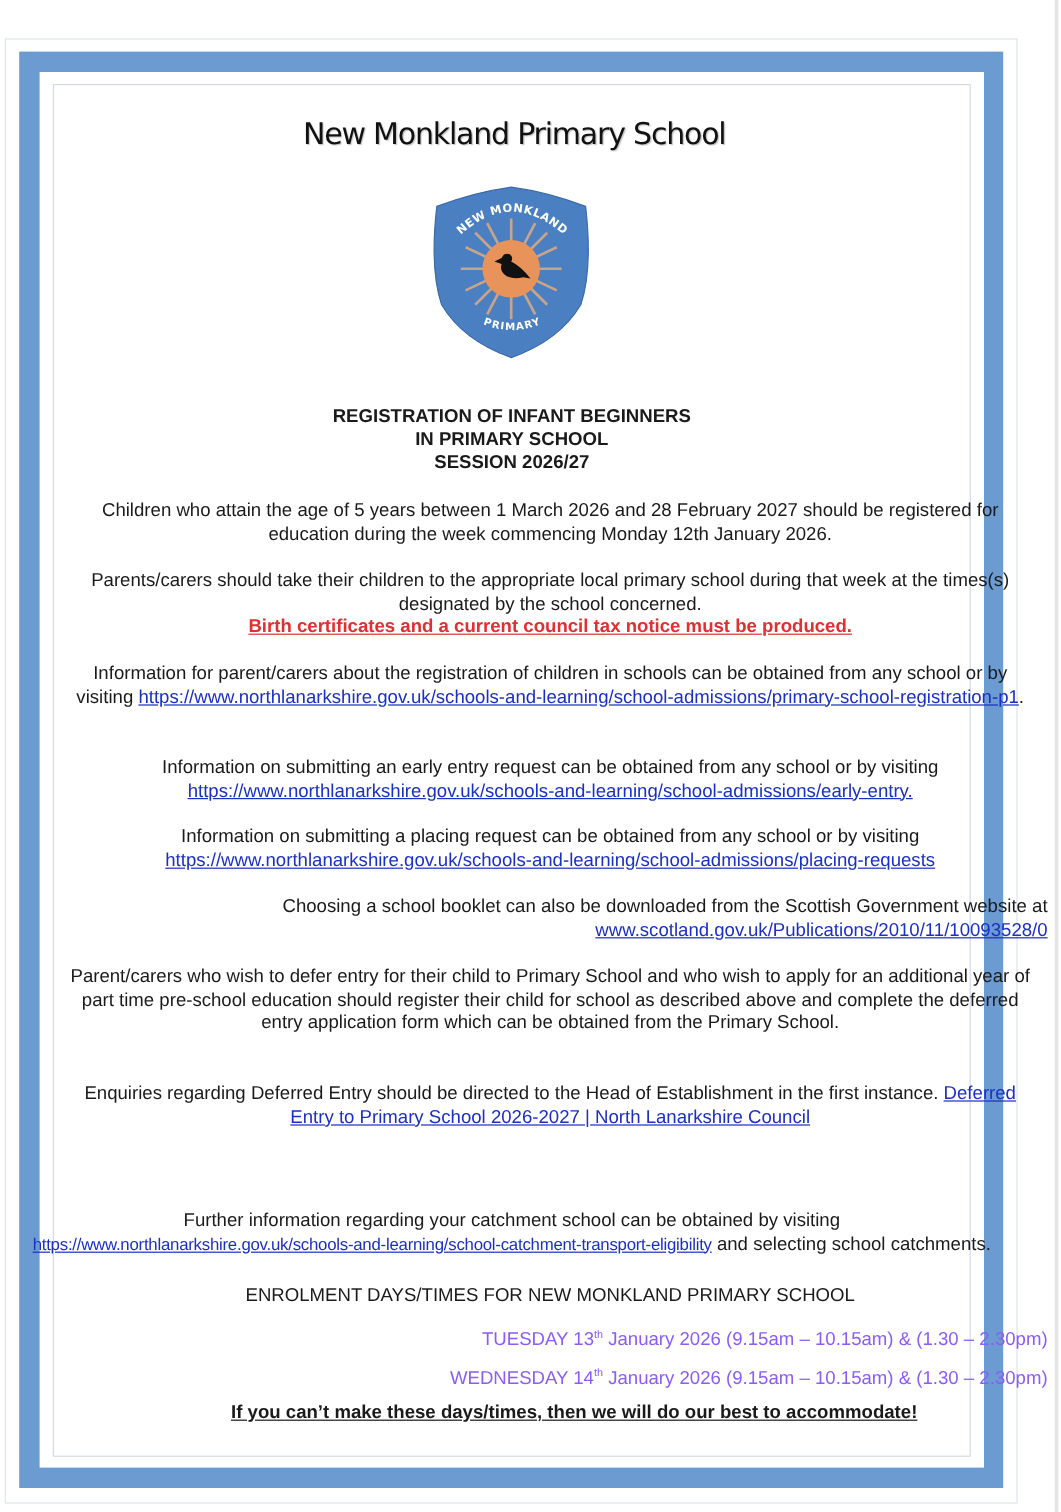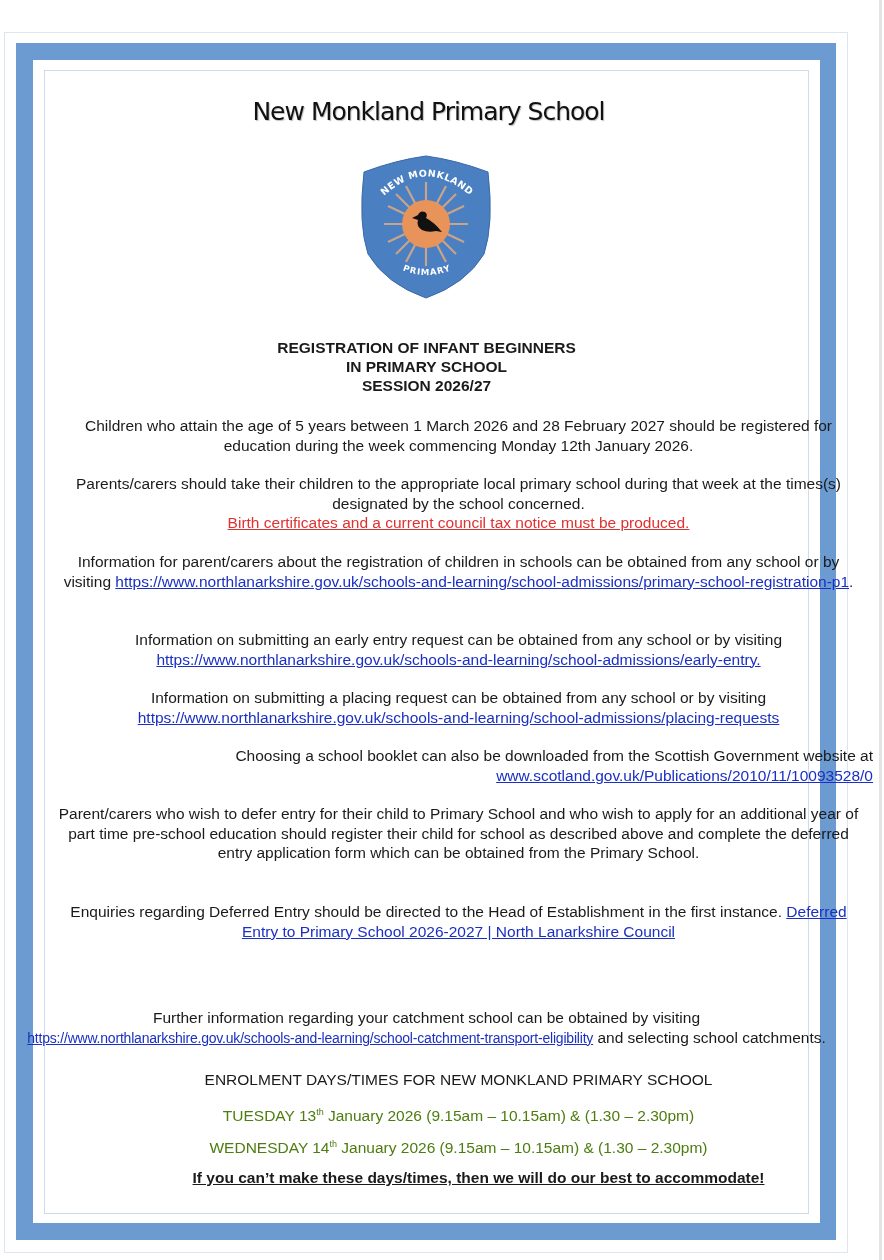--- a/index.html
+++ b/index.html
@@ -13,22 +13,22 @@
   .inner { position: absolute; left: 33px; top: 60px; width: 787px; height: 1163px; background: #ffffff; }
   .inner-border { position: absolute; left: 44px; top: 70px; width: 763px; height: 1142px; border: 1px solid #cfdbe8; background: #fff; }
 
   .content { position: absolute; left: 44px; top: 70px; width: 765px; text-align: center; }
   .title { position: absolute; left: 0; width: 769px; top: 27px; font-family: "DejaVu Sans", sans-serif; font-size: 25px; letter-spacing: -1px; color: #111; text-shadow: 1px 1px 1px rgba(0,0,0,0.25); }
   .logo { position: absolute; left: 312px; top: 84px; width: 140px; height: 146px; }
 
   .heading { position: absolute; left: 0; width: 765px; top: 268px; font-weight: bold; font-size: 15.5px; line-height: 19px; }
   .para { position: absolute; left: 0; width: 829px; font-size: 15.5px; line-height: 19.5px; }
   .para a, .link { color: #1a2fc4; text-decoration: underline; }
-  .warn { color: #e03030; font-weight: normal; text-decoration: underline; }
-  .red { color: #4d7c0f; }
+  .warn { color: #e03030; font-weight: bold; text-decoration: underline; }
+  .red { color: #8b5cf6; text-align: right; }
   .final { font-weight: bold; text-decoration: underline; font-size: 15.5px; margin-left: 20px; }
   sup { font-size: 9px; }
   .small-link { font-size: 14px; letter-spacing: -0.2px; }
 </style>
 </head>
 <body>
 
 <div class="edge-stripe"></div>
 <div class="page"></div>
 <div class="frame"></div>

